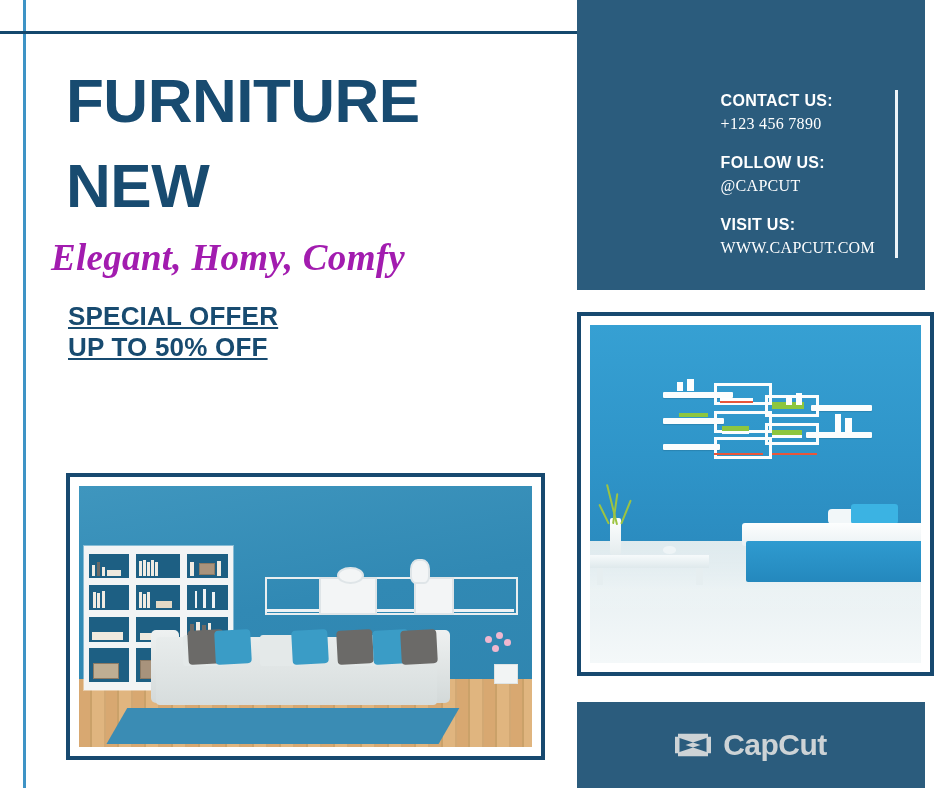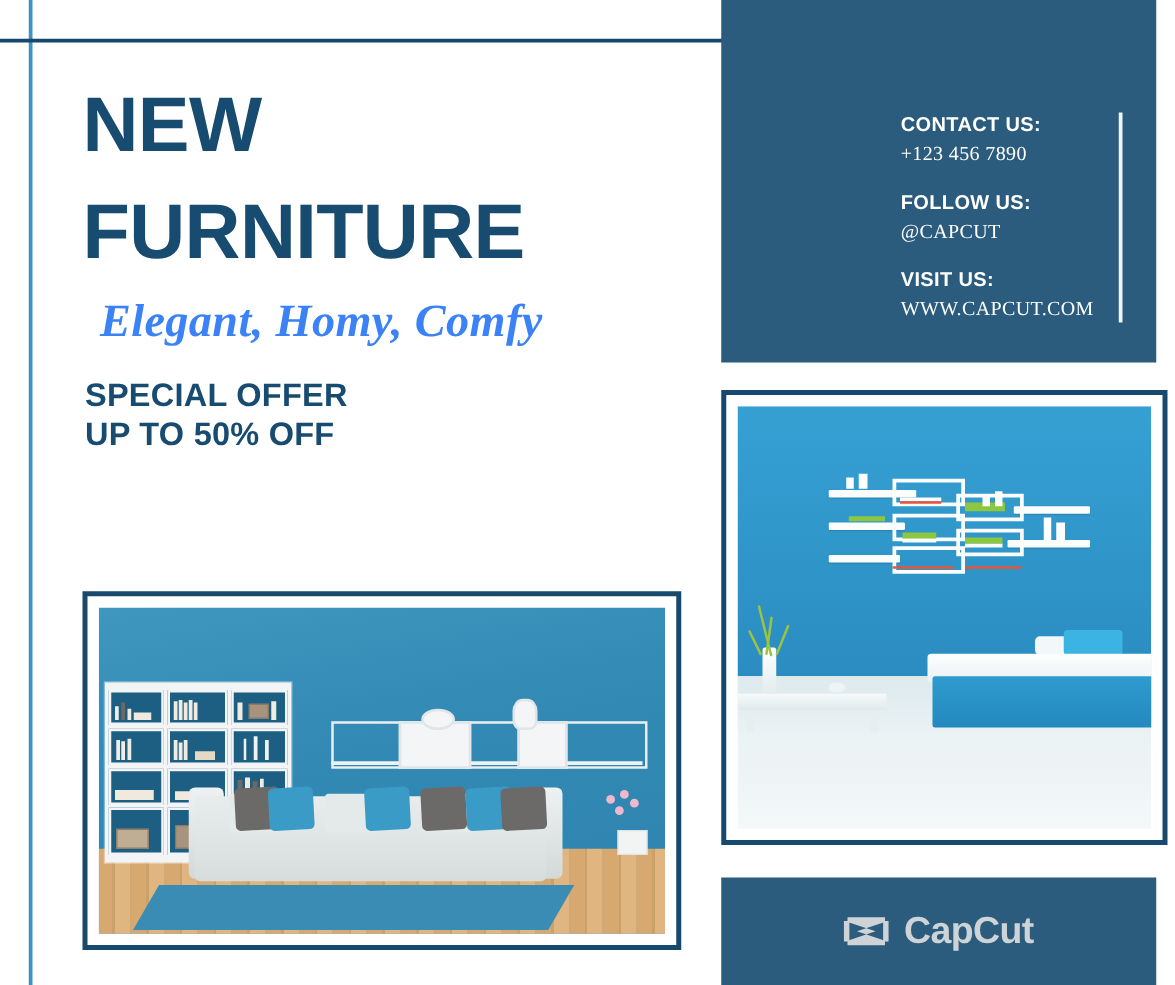--- a/index.html
+++ b/index.html
@@ -49,42 +49,42 @@
     color: #184b70;
     font-size: 62px;
     line-height: 85px;
     font-weight: 800;
     letter-spacing: -0.5px;
   }
   .headline-line { display: block; white-space: nowrap; }
 
   .subtitle {
     position: absolute;
-    left: 80px;
+    left: 51px;
     top: 236px;
-    color: #3b82f6;
+    color: #a21caf;
     font-family: "Liberation Serif", serif;
     font-style: italic;
     font-weight: 700;
     font-size: 37px;
     line-height: 44px;
     letter-spacing: 0.3px;
   }
 
   .offer {
     position: absolute;
     left: 68px;
     top: 301px;
     color: #184b70;
     font-size: 26px;
     font-weight: 700;
     line-height: 31px;
     letter-spacing: 0.2px;
   }
-  .offer-line { display: block; white-space: nowrap; }
+  .offer-line { display: block; white-space: nowrap; text-decoration: underline; }
 
   .shop-now {
     position: absolute;
     left: 68px;
     top: 396px;
     width: 151px;
     height: 38px;
     box-sizing: border-box;
     border: 3px solid #2c4a52;
     background: #ffffff;
@@ -337,22 +337,22 @@
 </style>
 </head>
 <body>
 
 <div class="canvas">
 
   <div class="rule-vertical-left"></div>
   <div class="rule-horizontal-top"></div>
 
   <div class="headline">
+    <span class="headline-line">FURNITURE</span>
     <span class="headline-line">NEW</span>
-    <span class="headline-line">FURNITURE</span>
   </div>
 
   <div class="subtitle">Elegant, Homy, Comfy</div>
 
   <div class="offer">
     <span class="offer-line">SPECIAL OFFER</span>
     <span class="offer-line">UP TO 50% OFF</span>
   </div>
 
 

